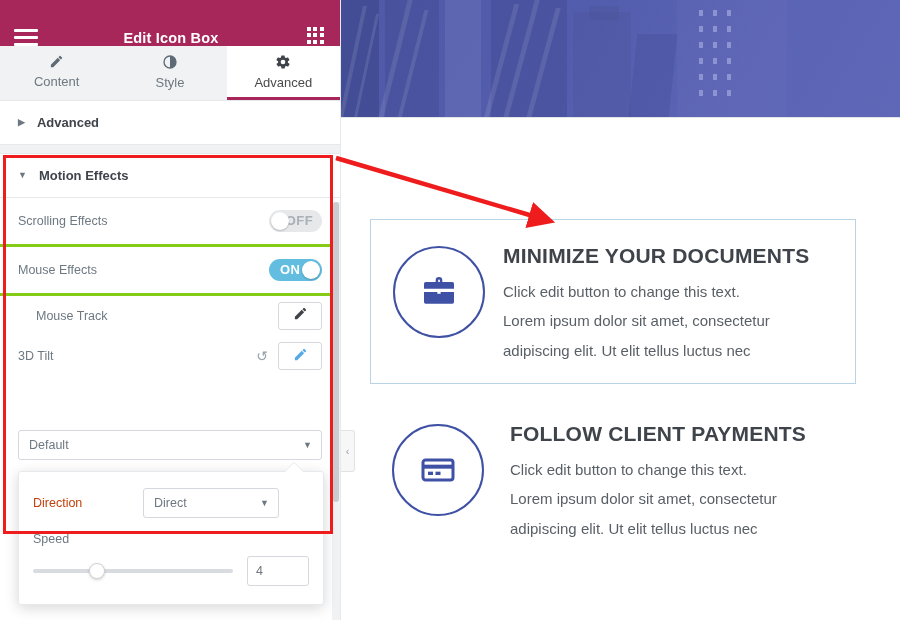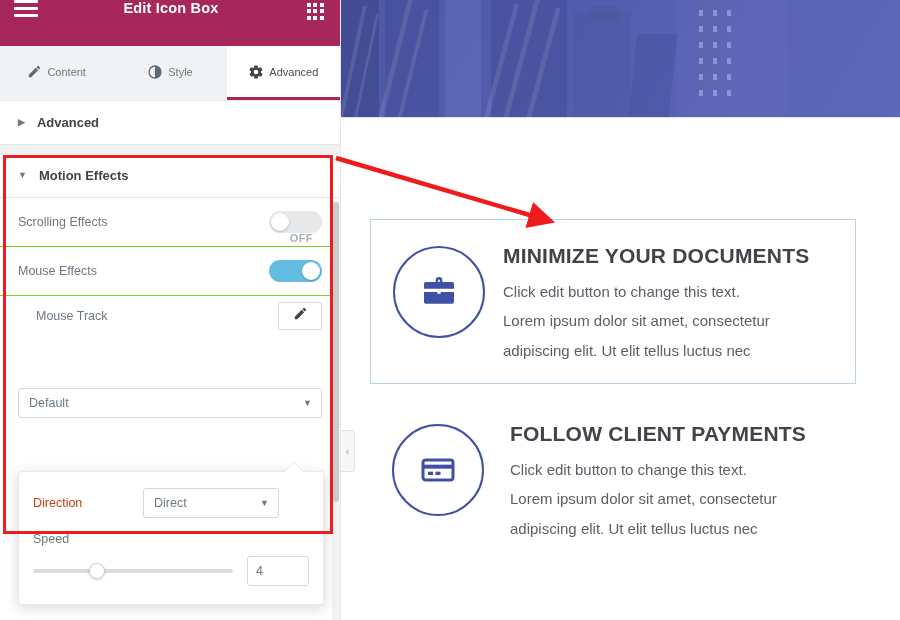--- a/index.html
+++ b/index.html
@@ -17,21 +17,21 @@
     width: 341px; height: 620px;
     background: #ffffff;
     border-right: 1px solid #e6e9ec;
     display: flex; flex-direction: column;
     overflow: hidden;
   }
 
   .panel-header {
     height: 46px; flex: 0 0 46px;
     background: #a8275a;
-    display: flex; align-items: flex-start;
+    display: flex; align-items: flex-end;
     padding: 0 14px;
     color: #ffffff;
   }
   .hamburger { width: 24px; display: flex; flex-direction: column; gap: 4px; cursor: pointer; }
   .hamburger i { display: block; height: 3px; background: #ffffff; border-radius: 1px; }
   .panel-title {
     flex: 1; text-align: center;
     font-size: 14.5px; font-weight: bold; letter-spacing: .2px;
     color: #ffffff;
   }
@@ -42,23 +42,23 @@
   }
   .grid-icon span { display: block; width: 4px; height: 4px; background: #fff; }
 
   
   .tabs {
     height: 55px; flex: 0 0 55px;
     display: flex; background: #f1f2f3;
     border-bottom: 1px solid #e6e9ec;
   }
   .tab {
-    flex: 1; display: flex; flex-direction: row;
+    flex: 1; display: flex; flex-direction: column;
     align-items: center; justify-content: center; gap: 5px;
-    font-size: 11px; color: #6d7882; cursor: pointer;
+    font-size: 13px; color: #6d7882; cursor: pointer;
     border-bottom: 3px solid transparent;
     background: #f1f2f3;
   }
   .tab.active { background: #ffffff; border-bottom-color: #a8275a; color: #4a4a4a; }
   .tab svg { display: block; }
 
   .panel-body { flex: 1; position: relative; overflow: hidden; background: #fff; }
 
   .sect-head {
     height: 44px; display: flex; align-items: center;
@@ -66,43 +66,43 @@
     font-size: 13px; font-weight: bold; color: #3f444b;
     background: #ffffff;
     border-bottom: 1px solid #e6e9ec;
   }
   .sect-head .caret { color: #6d7882; font-size: 9px; line-height: 1; }
   .sect-gap { height: 9px; background: #f1f2f3; border-bottom: 1px solid #e6e9ec; }
 
   .ctrl {
     display: flex; align-items: center; justify-content: space-between;
     padding: 0 18px; height: 49px;
-    border-bottom: 1px solid #84cc16;
+    border-bottom: 3px solid #84cc16;
     background: #fff;
   }
   .ctrl.noline { border-bottom: none; }
   .ctrl-label { font-size: 12.5px; color: #6d7882; }
   .ctrl-right { display: flex; align-items: center; gap: 10px; }
 
   .toggle {
     width: 53px; height: 22px; border-radius: 11px;
     position: relative; cursor: pointer; display: block;
   }
   .toggle.off { background: #e6e8ea; }
   .toggle.on  { background: #62bde0; }
   .toggle .knob {
     position: absolute; top: 2px; width: 18px; height: 18px;
     border-radius: 50%; background: #ffffff;
     box-shadow: 0 1px 2px rgba(0,0,0,.22);
   }
   .toggle.off .knob { left: 2px; }
   .toggle.on  .knob { right: 2px; }
   .toggle .txt {
-    position: absolute; top: 16px; height: 22px; line-height: 22px;
-    font-size: 11px; font-weight: bold; letter-spacing: .4px;
+    position: absolute; top: 0; height: 22px; line-height: 22px;
+    font-size: 13px; font-weight: bold; letter-spacing: .4px;
   }
   .toggle.off .txt { right: 9px; color: #a9b0b6; }
   .toggle.on  .txt { left: 11px; color: #ffffff; }
 
   .pen-btn {
     width: 44px; height: 28px; border: 1px solid #d5d8dc; border-radius: 3px;
     background: #fff; display: flex; align-items: center; justify-content: center;
     cursor: pointer;
   }
   .reset-icon { color: #9aa2a9; font-size: 14px; cursor: pointer; }
@@ -313,20 +313,33 @@
           <div class="pen-btn">
             <span>
               <svg width="15" height="15" viewBox="0 0 24 24" fill="#3f444b">
                   <path d="M3 17.25V21h3.75L17.8 9.94l-3.75-3.75L3 17.25zM20.7 7.04a1 1 0 000-1.41l-2.34-2.34a1 1 0 00-1.41 0l-1.83 1.83 3.75 3.75 1.83-1.83z"></path>
                 </svg>
             </span>
           </div>
         </div>
       </div>
 
+      <div class="ctrl noline" style="height:42px;">
+        <span class="ctrl-label">3D Tilt</span>
+        <div class="ctrl-right">
+          <span class="reset-icon">↺</span>
+          <div class="pen-btn">
+            <span>
+              <svg width="15" height="15" viewBox="0 0 24 24" fill="#56a9e8">
+                  <path d="M3 17.25V21h3.75L17.8 9.94l-3.75-3.75L3 17.25zM20.7 7.04a1 1 0 000-1.41l-2.34-2.34a1 1 0 00-1.41 0l-1.83 1.83 3.75 3.75 1.83-1.83z"></path>
+                </svg>
+            </span>
+          </div>
+        </div>
+      </div>
 
       <div class="default-row" style="margin-top:46px;">
         <div class="sel-wrap">
           <div class="fakesel">Default</div>
           <span class="sel-arrow">▼</span>
         </div>
       </div>
 
       <div class="popover">
         <div class="pop-row">

